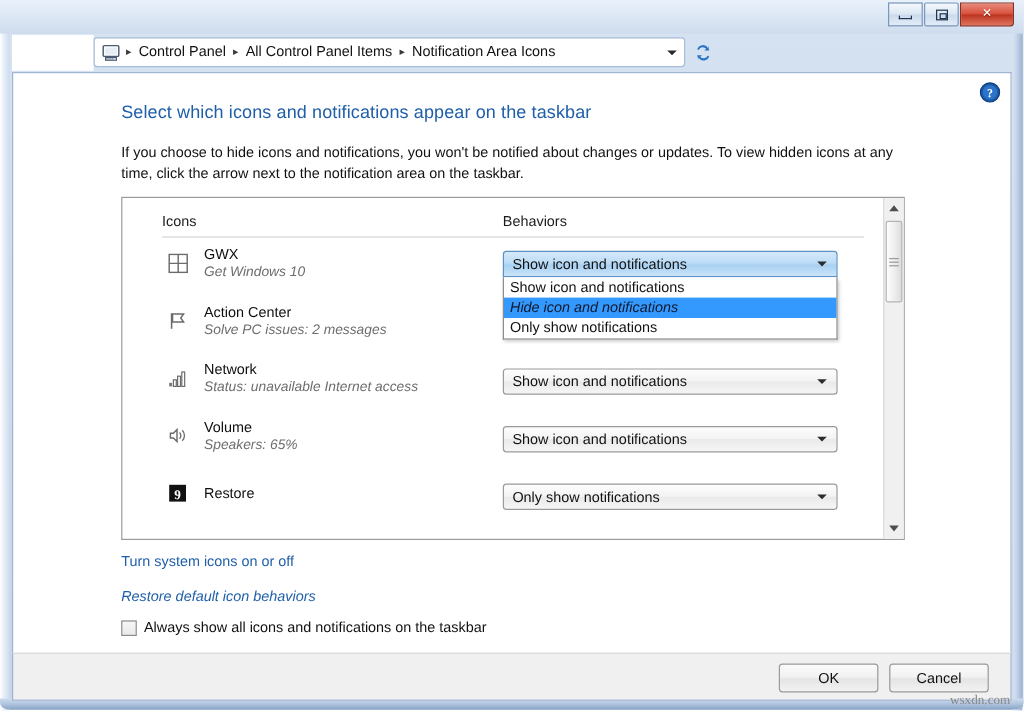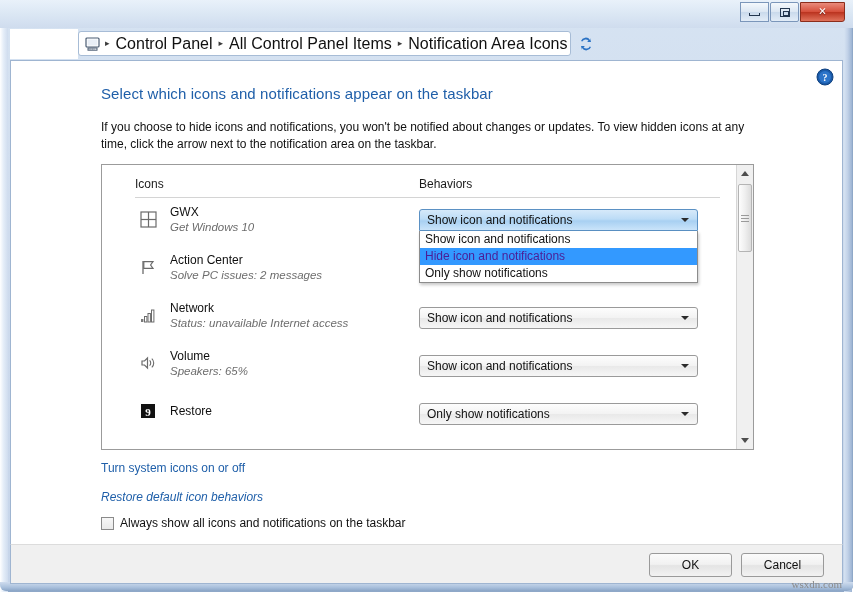--- a/index.html
+++ b/index.html
@@ -89,21 +89,21 @@
     position: absolute; left: 78px; top: 3px;
     width: 493px; height: 25px;
     background: #ffffff;
     border: 1px solid #a7bcd6;
     border-radius: 3px;
     display: flex; align-items: center;
     overflow: hidden;
   }
   #addr-icon { margin-left: 6px; margin-right: 2px; display:flex; align-items:center;}
   .crumb {
-    font-size: 16px; color: #101010; padding: 0 3px;
+    font-size: 12px; color: #101010; padding: 0 3px;
     white-space: nowrap; line-height: 23px;
   }
   .crumb-sep {
     color: #3a3a3a; font-size: 9px; padding: 0 3px; line-height: 23px;
   }
   #addr-drop {
     margin-left: auto; width: 20px; height: 23px;
     display: flex; align-items: center; justify-content: center;
   }
   #refresh-btn {
@@ -230,21 +230,21 @@
     background: #ffffff;
     z-index: 25;
     box-shadow: 1px 2px 3px rgba(0,0,0,.22);
   }
   .dd-item {
     height: 17px; line-height: 17px;
     font-size: 12px; color: #111111;
     padding-left: 5px; white-space: nowrap;
   }
   .dd-item.selected {
-    background: #3399ff; color: #4c1d95;
+    background: #3399ff; color: #0f172a; font-style: italic;
   }
 
   
   #scrollbar {
     position: absolute; right: 0; top: 0;
     width: 17px; height: 100%;
     background: #f0f0f0;
     border-left: 1px solid #d6d6d6;
   }
   .sb-arrow {

